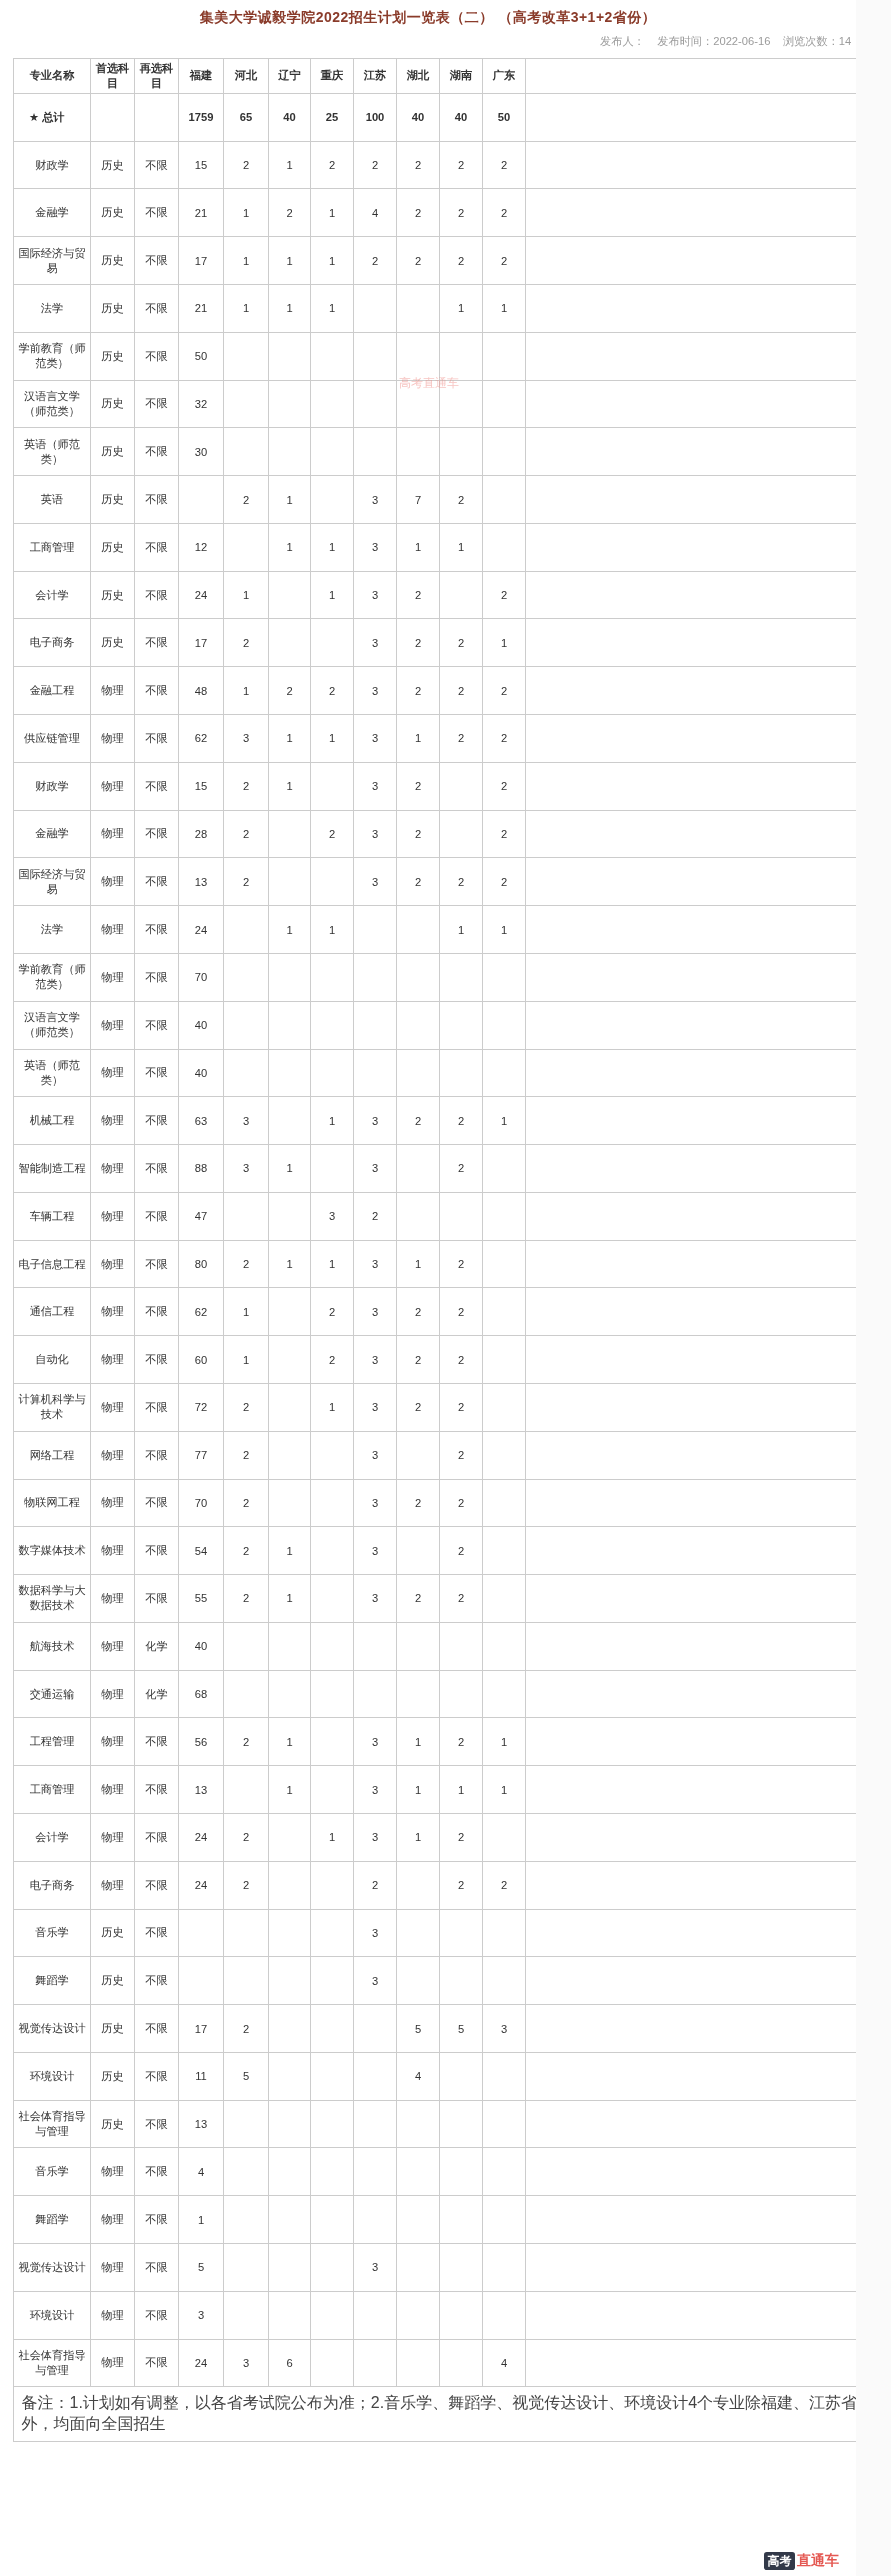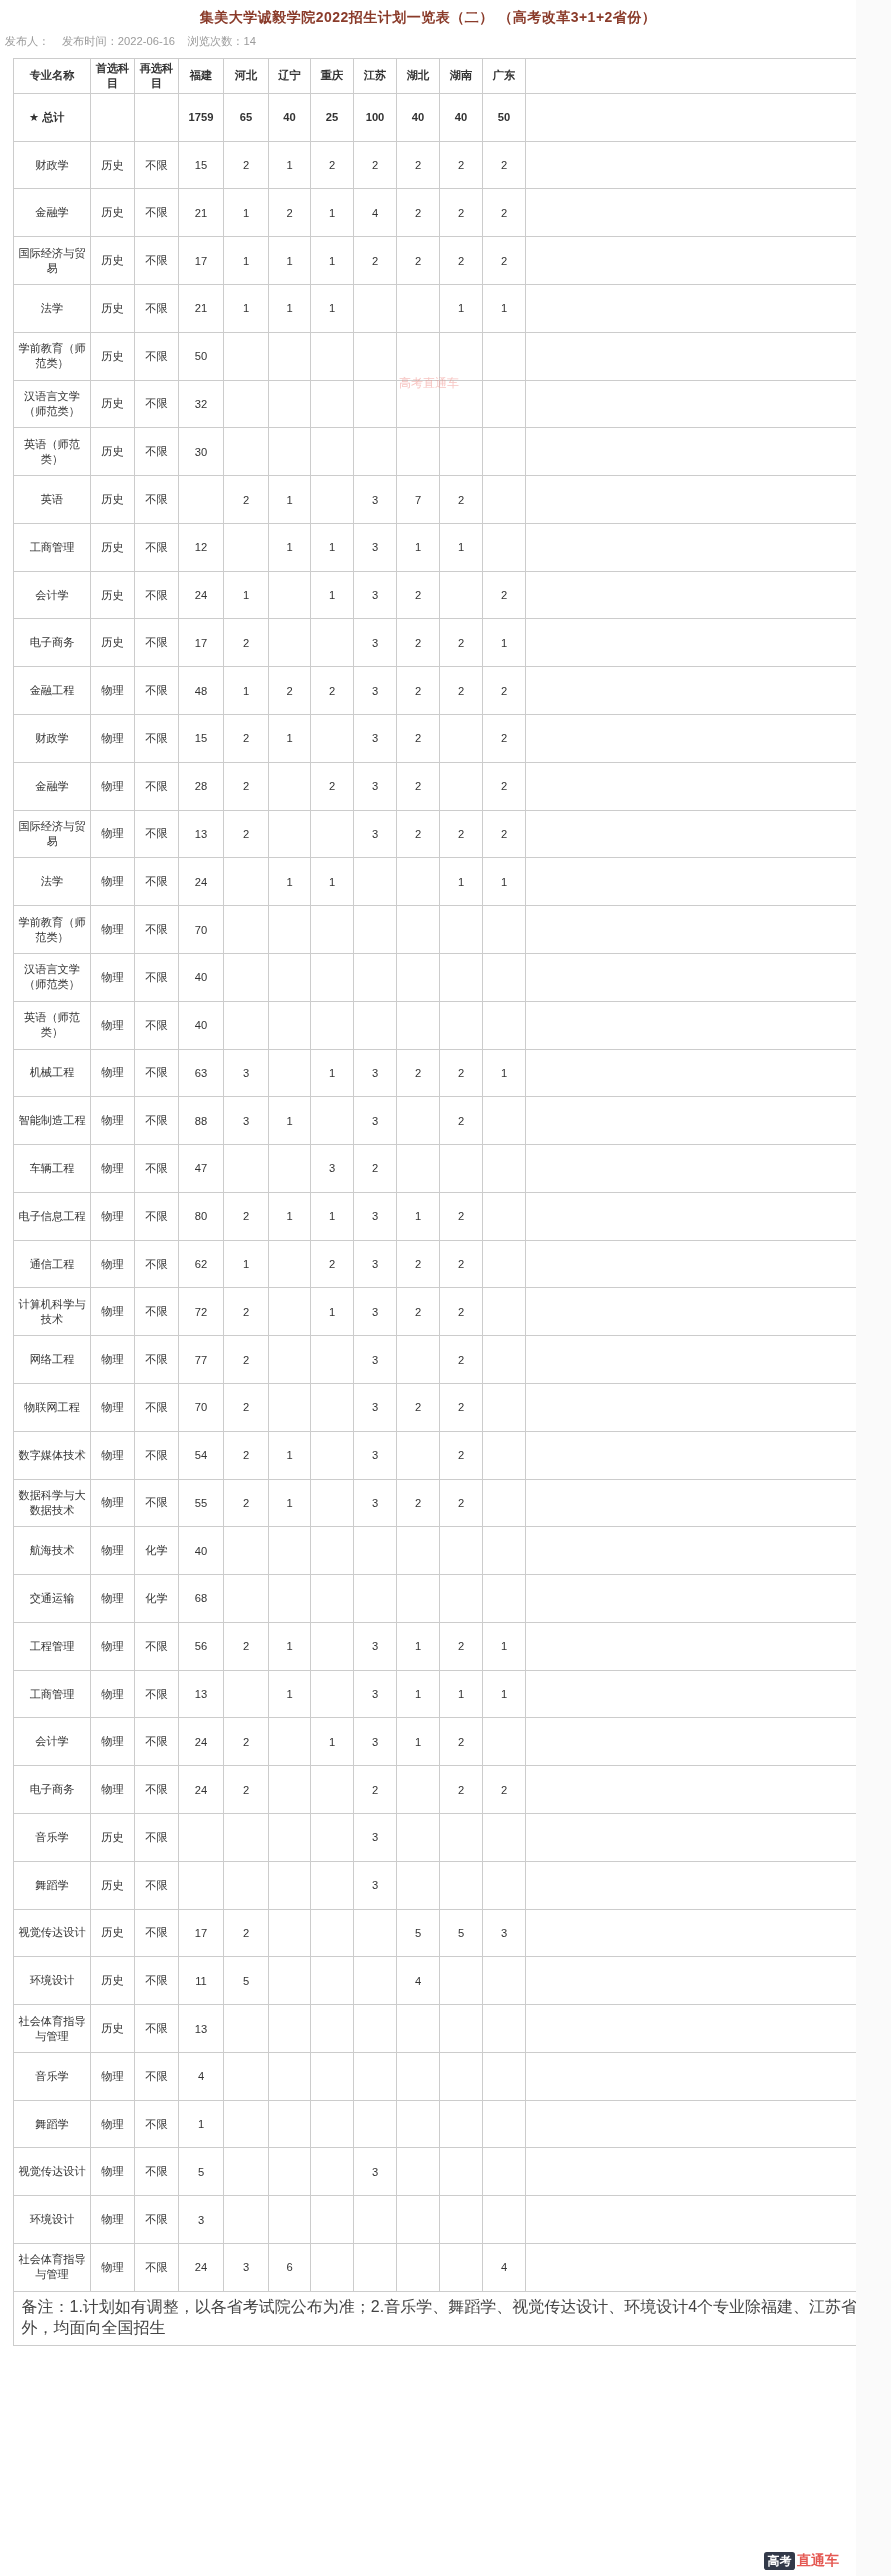--- a/index.html
+++ b/index.html
@@ -1,19 +1,19 @@
 <!DOCTYPE html>
 <html style="font-size:15px"><head>
 <meta charset="utf-8">
 <style>
   html,body{margin:0;padding:0;background:#fafafa;}
   body{width:892px;font-family:"Liberation Sans","DejaVu Sans",sans-serif;}
   .page{position:relative;width:856px;height:2576px;background:#ffffff;box-sizing:border-box;overflow:hidden;}
   .title{padding-top:9.3px;text-align:center;font-size:14px;font-weight:bold;color:#8a3b2a;letter-spacing:0.5px;}
-  .meta{margin-top:6.5px;text-align:left;font-size:11.2px;color:#9b9b9b;}
+  .meta{margin-top:6.5px;text-align:right;font-size:11.2px;color:#9b9b9b;}
   .meta span{margin:0 4.7px;}
   .plan-table{margin:9.3px 13px 0 13px;width:866px;border-collapse:collapse;table-layout:fixed;}
   .plan-table th,.plan-table td{border:0.9px solid #cccccc;font-size:11.2px;color:#333;text-align:center;
       padding:1.9px 2.8px;word-break:break-all;vertical-align:middle;background:#fff;}
   .plan-table th{height:24px;font-weight:bold;}
   .plan-table td{height:43px;}
   tr[data-name="total-row"] td{font-weight:bold;}
   td.major-left{text-align:left;padding-left:15px;}
   td.note-cell{height:32px;text-align:left;font-size:16px;color:#444;padding:5.6px 7.5px;font-weight:normal;}
   .wm-mid{position:absolute;top:375px;left:399px;font-size:12px;color:#ef8c86;opacity:.5;pointer-events:none;}
@@ -241,20 +241,34 @@
           <td data-name="value-cell-1">1</td>
           <td data-name="value-cell-2">2</td>
           <td data-name="value-cell-3">2</td>
           <td data-name="value-cell-4">3</td>
           <td data-name="value-cell-5">2</td>
           <td data-name="value-cell-6">2</td>
           <td data-name="value-cell-7">2</td>
           <td data-name="filler-cell"></td>
         </tr>
         <tr data-name="table-row">
+          <td data-name="major-cell">供应链管理</td>
+          <td data-name="first-subject-cell">物理</td>
+          <td data-name="second-subject-cell">不限</td>
+          <td data-name="value-cell-0">62</td>
+          <td data-name="value-cell-1">3</td>
+          <td data-name="value-cell-2">1</td>
+          <td data-name="value-cell-3">1</td>
+          <td data-name="value-cell-4">3</td>
+          <td data-name="value-cell-5">1</td>
+          <td data-name="value-cell-6">2</td>
+          <td data-name="value-cell-7">2</td>
+          <td data-name="filler-cell"></td>
+        </tr>
+        <tr data-name="table-row">
           <td data-name="major-cell">财政学</td>
           <td data-name="first-subject-cell">物理</td>
           <td data-name="second-subject-cell">不限</td>
           <td data-name="value-cell-0">15</td>
           <td data-name="value-cell-1">2</td>
           <td data-name="value-cell-2">1</td>
           <td data-name="value-cell-3"></td>
           <td data-name="value-cell-4">3</td>
           <td data-name="value-cell-5">2</td>
           <td data-name="value-cell-6"></td>
@@ -399,20 +413,34 @@
           <td data-name="value-cell-5">1</td>
           <td data-name="value-cell-6">2</td>
           <td data-name="value-cell-7"></td>
           <td data-name="filler-cell"></td>
         </tr>
         <tr data-name="table-row">
           <td data-name="major-cell">通信工程</td>
           <td data-name="first-subject-cell">物理</td>
           <td data-name="second-subject-cell">不限</td>
           <td data-name="value-cell-0">62</td>
+          <td data-name="value-cell-1">1</td>
+          <td data-name="value-cell-2"></td>
+          <td data-name="value-cell-3">2</td>
+          <td data-name="value-cell-4">3</td>
+          <td data-name="value-cell-5">2</td>
+          <td data-name="value-cell-6">2</td>
+          <td data-name="value-cell-7"></td>
+          <td data-name="filler-cell"></td>
+        </tr>
+        <tr data-name="table-row">
+          <td data-name="major-cell">自动化</td>
+          <td data-name="first-subject-cell">物理</td>
+          <td data-name="second-subject-cell">不限</td>
+          <td data-name="value-cell-0">60</td>
           <td data-name="value-cell-1">1</td>
           <td data-name="value-cell-2"></td>
           <td data-name="value-cell-3">2</td>
           <td data-name="value-cell-4">3</td>
           <td data-name="value-cell-5">2</td>
           <td data-name="value-cell-6">2</td>
           <td data-name="value-cell-7"></td>
           <td data-name="filler-cell"></td>
         </tr>
         <tr data-name="table-row">

